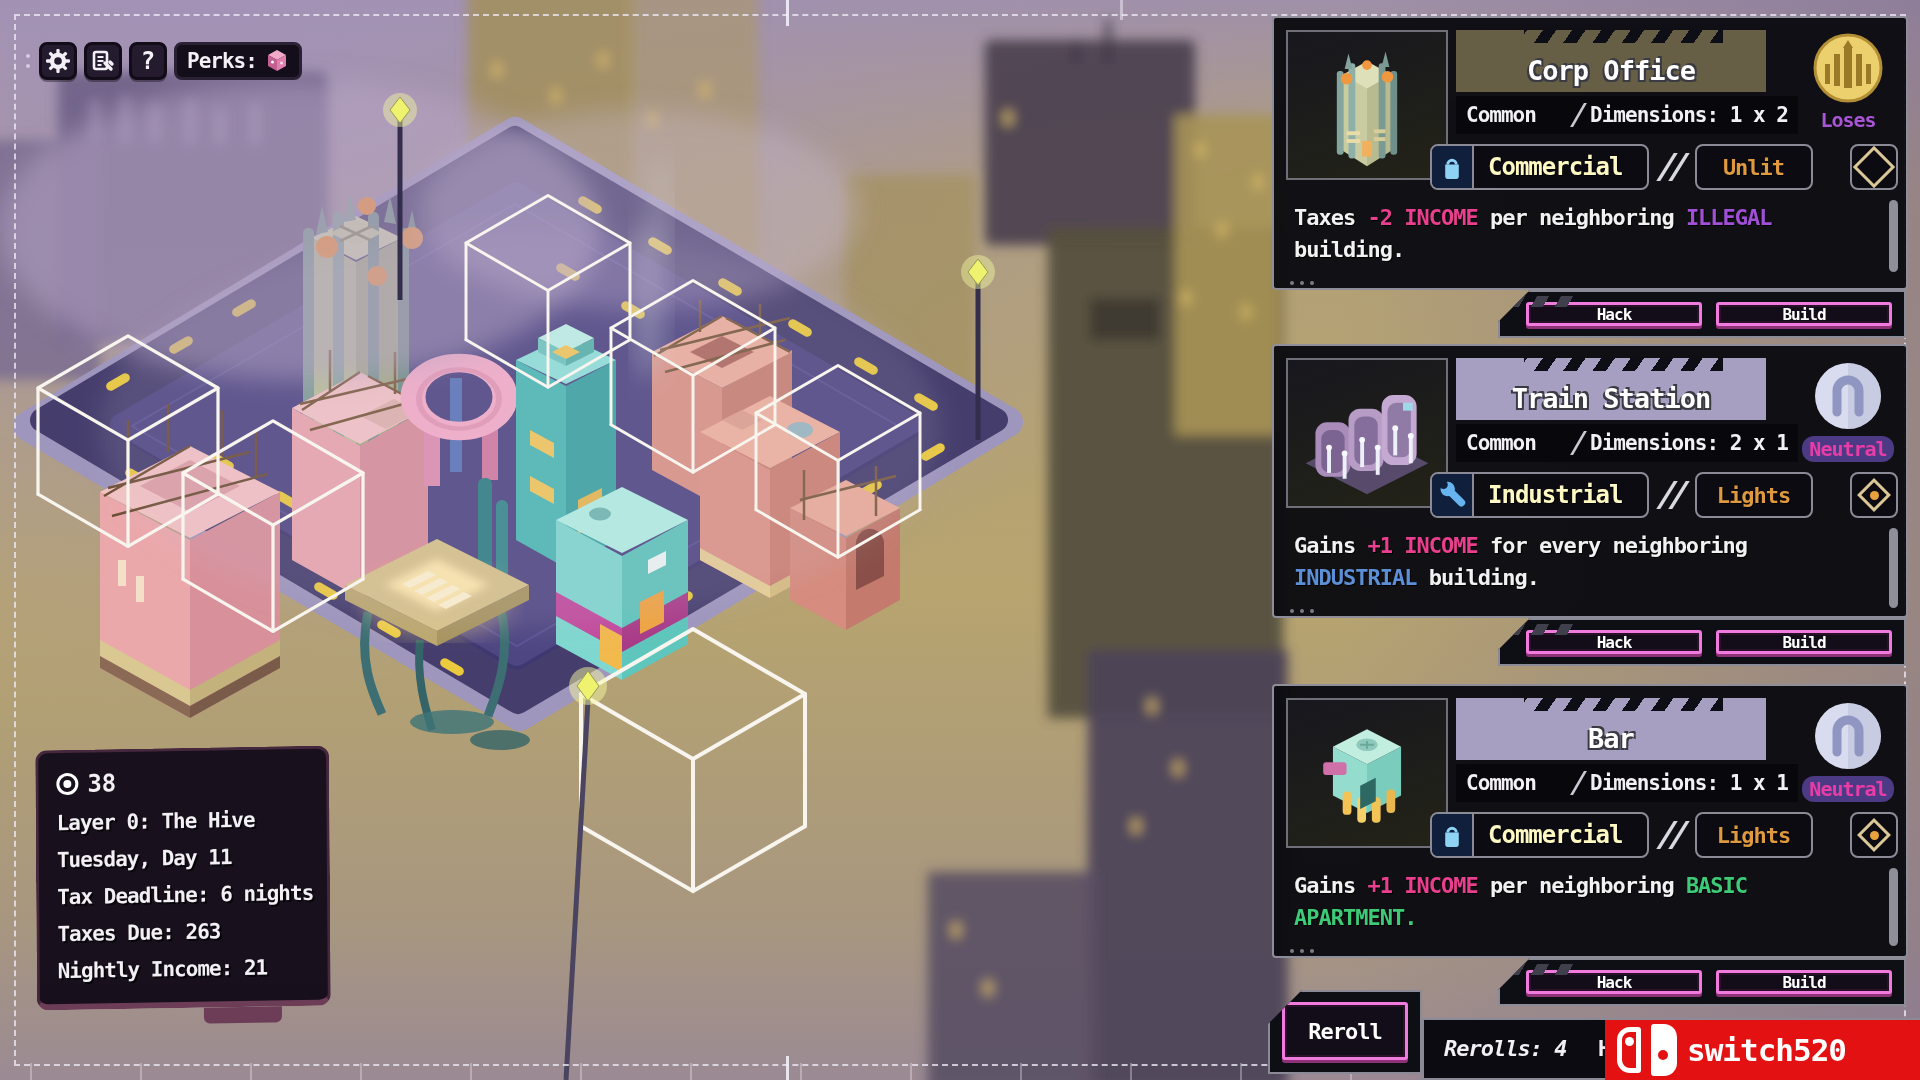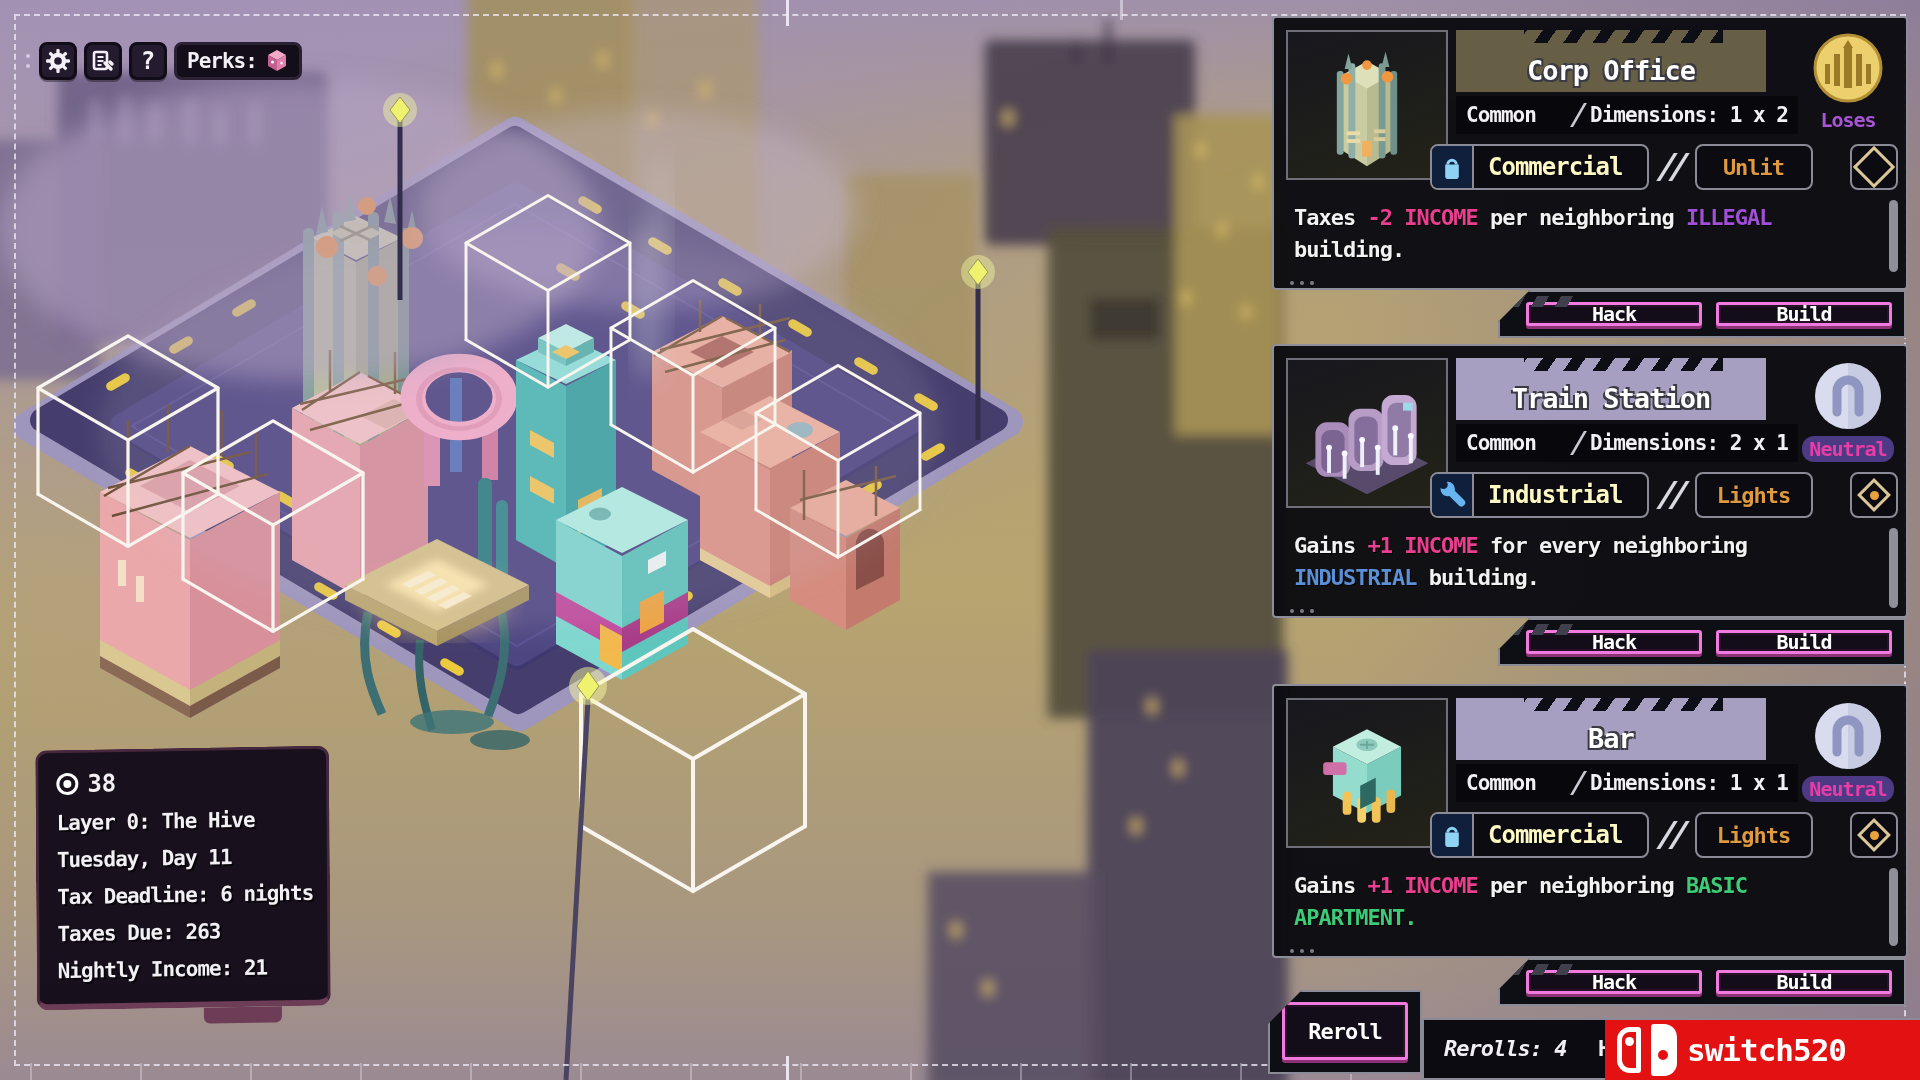--- a/index.html
+++ b/index.html
@@ -89,21 +89,21 @@
   .sbar{position:absolute;right:8px;top:182px;width:9px;border-radius:5px;background:#8f8f9a;}
   .elipdots{position:absolute;left:16px;bottom:3px;display:flex;gap:6px;}
   .elipdots i{width:4px;height:4px;border-radius:50%;background:#7c7c88;}
   .btnbar{position:absolute;left:224px;right:0;top:272px;height:48px;background:#0e0e15;
     border:2px solid #8b8b98;clip-path:polygon(32px 0,100% 0,100% 100%,0 100%,0 32px);
     display:flex;align-items:center;justify-content:flex-end;gap:14px;padding-right:12px;}
   .btnbar .bstripes{position:absolute;left:10px;top:4px;width:64px;height:11px;transform:skewX(-32deg);
     background:repeating-linear-gradient(90deg,#40404c 0 12px,transparent 12px 24px);}
   .pinkbtn{width:176px;height:24px;background:#120d18;border:3px solid #f07ade;border-radius:3px;
     box-shadow:0 3px 0 #8d3277,inset 0 0 0 2px #2a1028;color:#fff;
-    font-family:"DejaVu Sans Mono",monospace;font-weight:bold;font-size:20px;letter-spacing:-1px;
+    font-family:"DejaVu Sans Mono",monospace;font-weight:bold;font-size:16px;letter-spacing:-1px;
     display:flex;align-items:center;justify-content:center;cursor:pointer;}
 
   
   .rerollwrap{position:absolute;left:1268px;top:990px;width:154px;height:84px;z-index:4;
     background:#0e0e15;border:2px solid #8b8b98;clip-path:polygon(34px 0,100% 0,100% 100%,0 100%,0 34px);}
   .rerollbtn{position:absolute;left:12px;top:10px;width:126px;height:58px;font-size:22px;}
   .fbar{position:absolute;left:1422px;top:1018px;width:498px;height:62px;z-index:4;
     background:#0b0b11;border:2px solid #8b8b98;border-right:none;}
   .fbar .fr{position:absolute;left:20px;top:16px;font-size:22px;letter-spacing:-1px;font-style:italic;}
   .fbar .fh{position:absolute;left:174px;top:16px;font-size:22px;}

